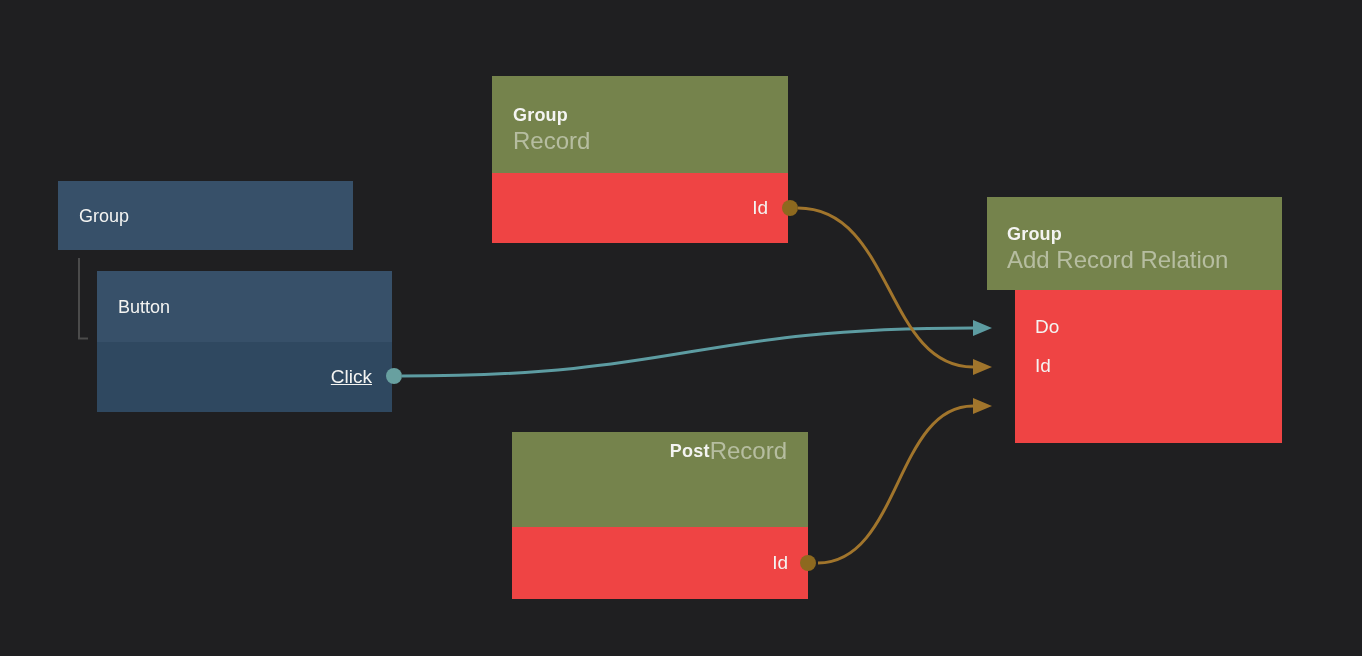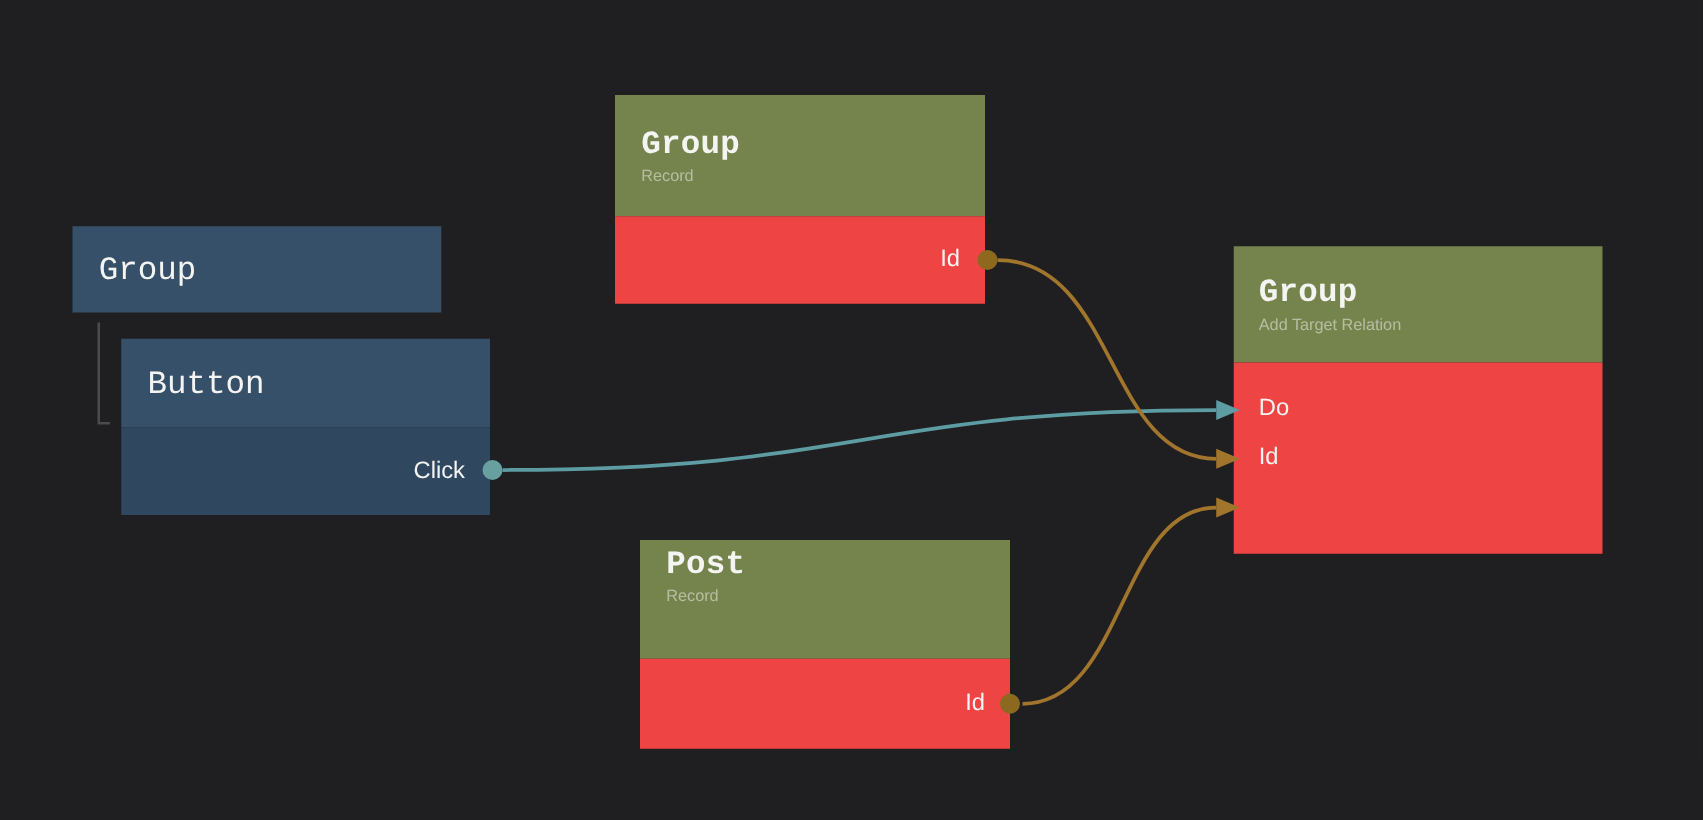--- a/index.html
+++ b/index.html
@@ -11,25 +11,25 @@
     width: 1362px; height: 656px;
     background: #1f1f21;
     overflow: hidden;
     font-family: "Liberation Sans", sans-serif;
   }
   .node { position: absolute; }
   .hdr {
     display: flex; flex-direction: column; justify-content: center;
     padding: 0 21px; box-sizing: border-box; height: 100%;
   }
-  .title { font-size: 26px; color: #f4f4f2; line-height: 26px; font-weight: 400; font-family: Liberation Mono, monospace; }
+  .title { font-size: 18px; color: #f4f4f2; line-height: 26px; font-weight: 400; }
   .title.semibold { font-weight: 700; letter-spacing: 0.2px; }
-  .subtitle { font-size: 13px; color: rgba(255,255,255,0.47); line-height: 25px; }
+  .subtitle { font-size: 24px; color: rgba(255,255,255,0.47); line-height: 25px; }
   .blue-hdr { background: #375069; }
-  .blue-body { background: #2f4860; }
+  .blue-body { background: #2f4860; text-decoration: underline; }
   .green-hdr { background: #75834c; }
   .green-body { background: #ef4444; }
   .nbody { box-sizing: border-box; }
   .prow {
     height: 39px; display: flex; align-items: center;
     font-size: 19px; color: #f4f4f2;
   }
   .prow.in  { justify-content: flex-start; padding-left: 20px; }
   .single-out {
     display: flex; align-items: center; justify-content: flex-end;
@@ -68,35 +68,35 @@
     <div class="green-hdr" style="height:97px; display:flex; flex-direction:column; justify-content:center; padding:6px 21px 0 21px; box-sizing:border-box;">
       <div class="title semibold">Group</div>
       <div class="subtitle">Record</div>
     </div>
     <div class="nbody green-body single-out" style="height:70px;">
       <span>Id</span>
     </div>
   </div>
 
   <div class="node" style="left:512px; top:432px; width:296px;">
-    <div class="green-hdr" style="height:95px; display:flex; flex-direction:column; justify-content:flex-start; padding:6px 21px 0 21px; box-sizing:border-box;">
+    <div class="green-hdr" style="height:95px; display:flex; flex-direction:row; justify-content:flex-end; padding:6px 21px 0 21px; box-sizing:border-box;">
       <div class="title semibold">Post</div>
       <div class="subtitle">Record</div>
     </div>
     <div class="nbody green-body single-out" style="height:72px;">
       <span>Id</span>
     </div>
   </div>
 
   <div class="node" style="left:987px; top:197px; width:295px;">
     <div class="green-hdr" style="height:93px; display:flex; flex-direction:column; justify-content:center; padding:6px 20px 0 20px; box-sizing:border-box;">
       <div class="title semibold">Group</div>
-      <div class="subtitle">Add Target Relation</div>
+      <div class="subtitle">Add Record Relation</div>
     </div>
-    <div class="nbody green-body" style="height:153px; padding-top:17px;">
+    <div class="nbody green-body" style="height:153px; padding-top:17px;margin-left:28px;">
       <div class="prow in">
         <span>Do</span>
       </div>
       <div class="prow in">
         <span>Id</span>
       </div>
     </div>
   </div>
 
   <svg class="edges" width="1362" height="656" viewBox="0 0 1362 656">

